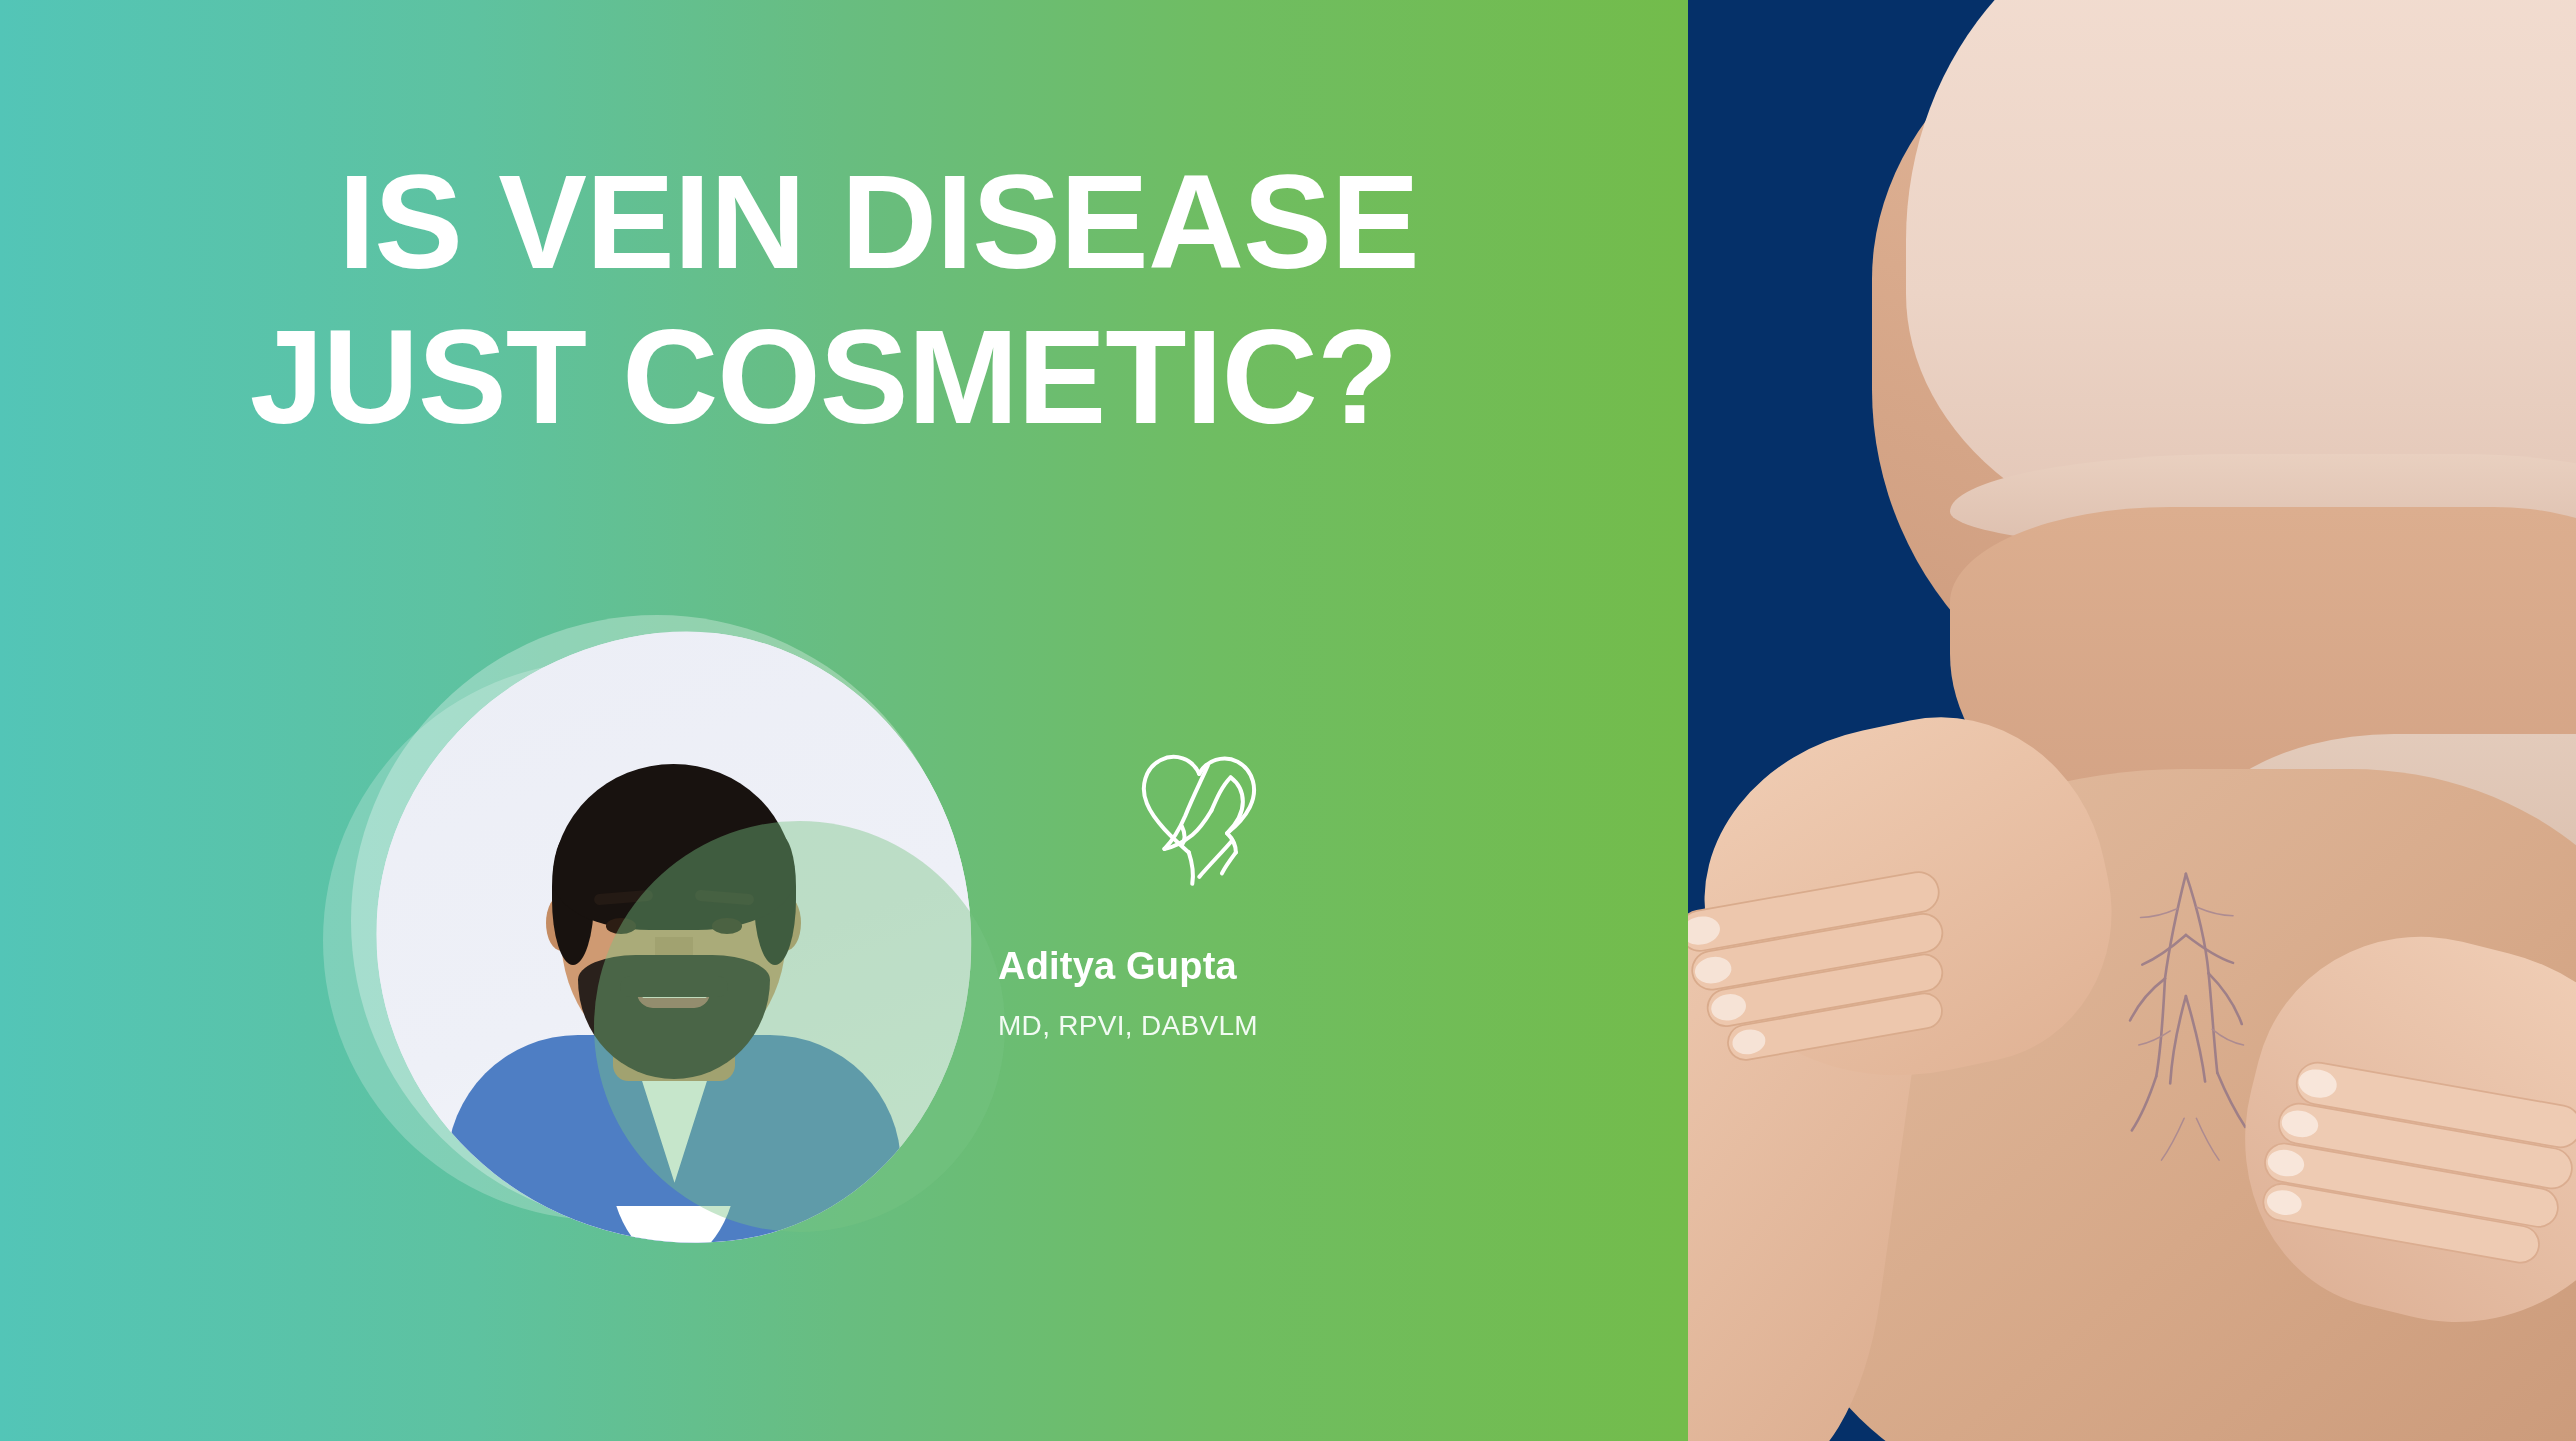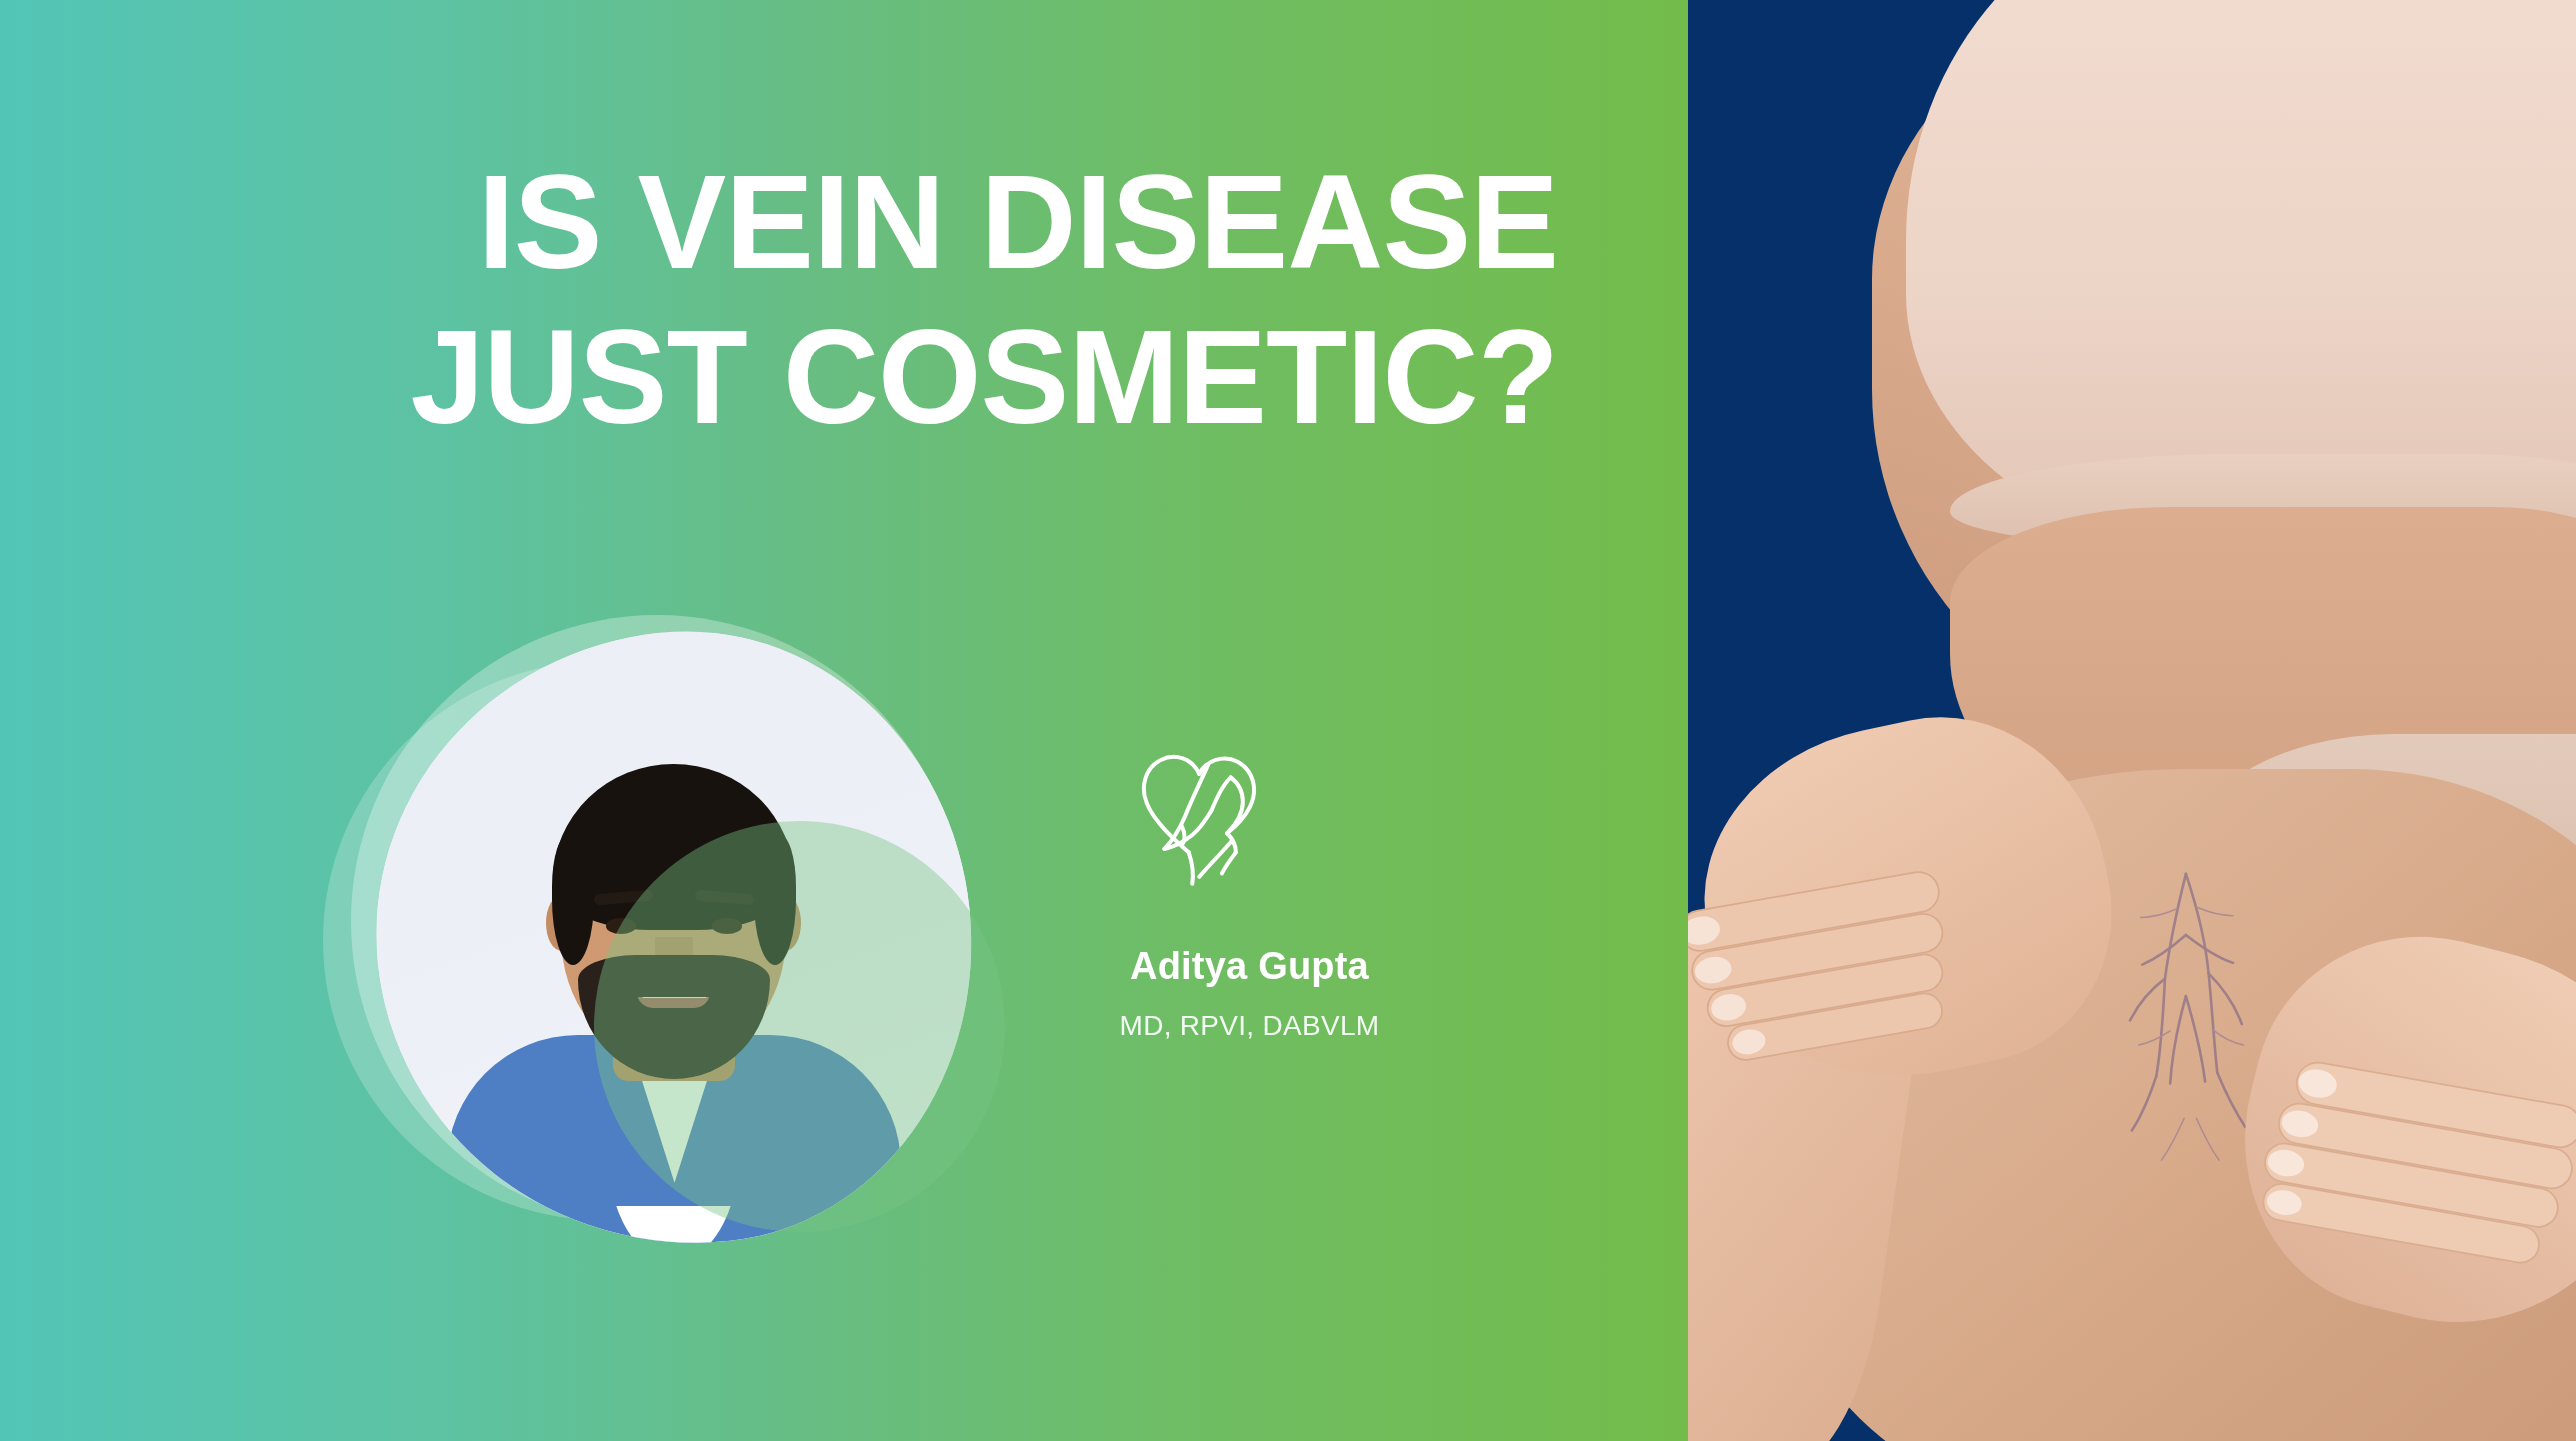--- a/index.html
+++ b/index.html
@@ -21,21 +21,21 @@
   
   .headline{
     position:absolute;left:0;top:171px;
     width:1558px;
     padding:0 0 0 0;
     color:#ffffff;
     font-weight:700;
     font-size:133px;
     line-height:103px;
     letter-spacing:-0.9px;
-    text-align:right;
+    text-align:center;
     font-family:"Liberation Sans", sans-serif;
     text-transform:uppercase;
     font-stretch:condensed;
   }
   .headline .ln{display:block;white-space:nowrap;}
   .headline .ln1{padding-left:199px;}
   .headline .ln2{padding-left:89px;margin-top:52px;}
 
   
   .portrait-wrap{
@@ -170,22 +170,22 @@
   }
 
   
   .logo{
     position:absolute;left:1119px;top:744px;
     width:157px;height:154px;
   }
 
   
   .name-block{
-    position:absolute;left:1031px;top:944px;
-    width:437px;text-align:center;
+    position:absolute;left:998px;top:944px;
+    width:437px;
   }
   .doc-name{
     color:#ffffff;font-weight:700;font-size:38px;
     line-height:45px;letter-spacing:0.2px;
     font-family:"Liberation Sans", sans-serif;
   }
   .doc-creds{
     color:#f2fbf3;font-weight:300;font-size:28px;
     line-height:35px;margin-top:19px;letter-spacing:0.3px;
     font-family:"Liberation Sans", sans-serif;

